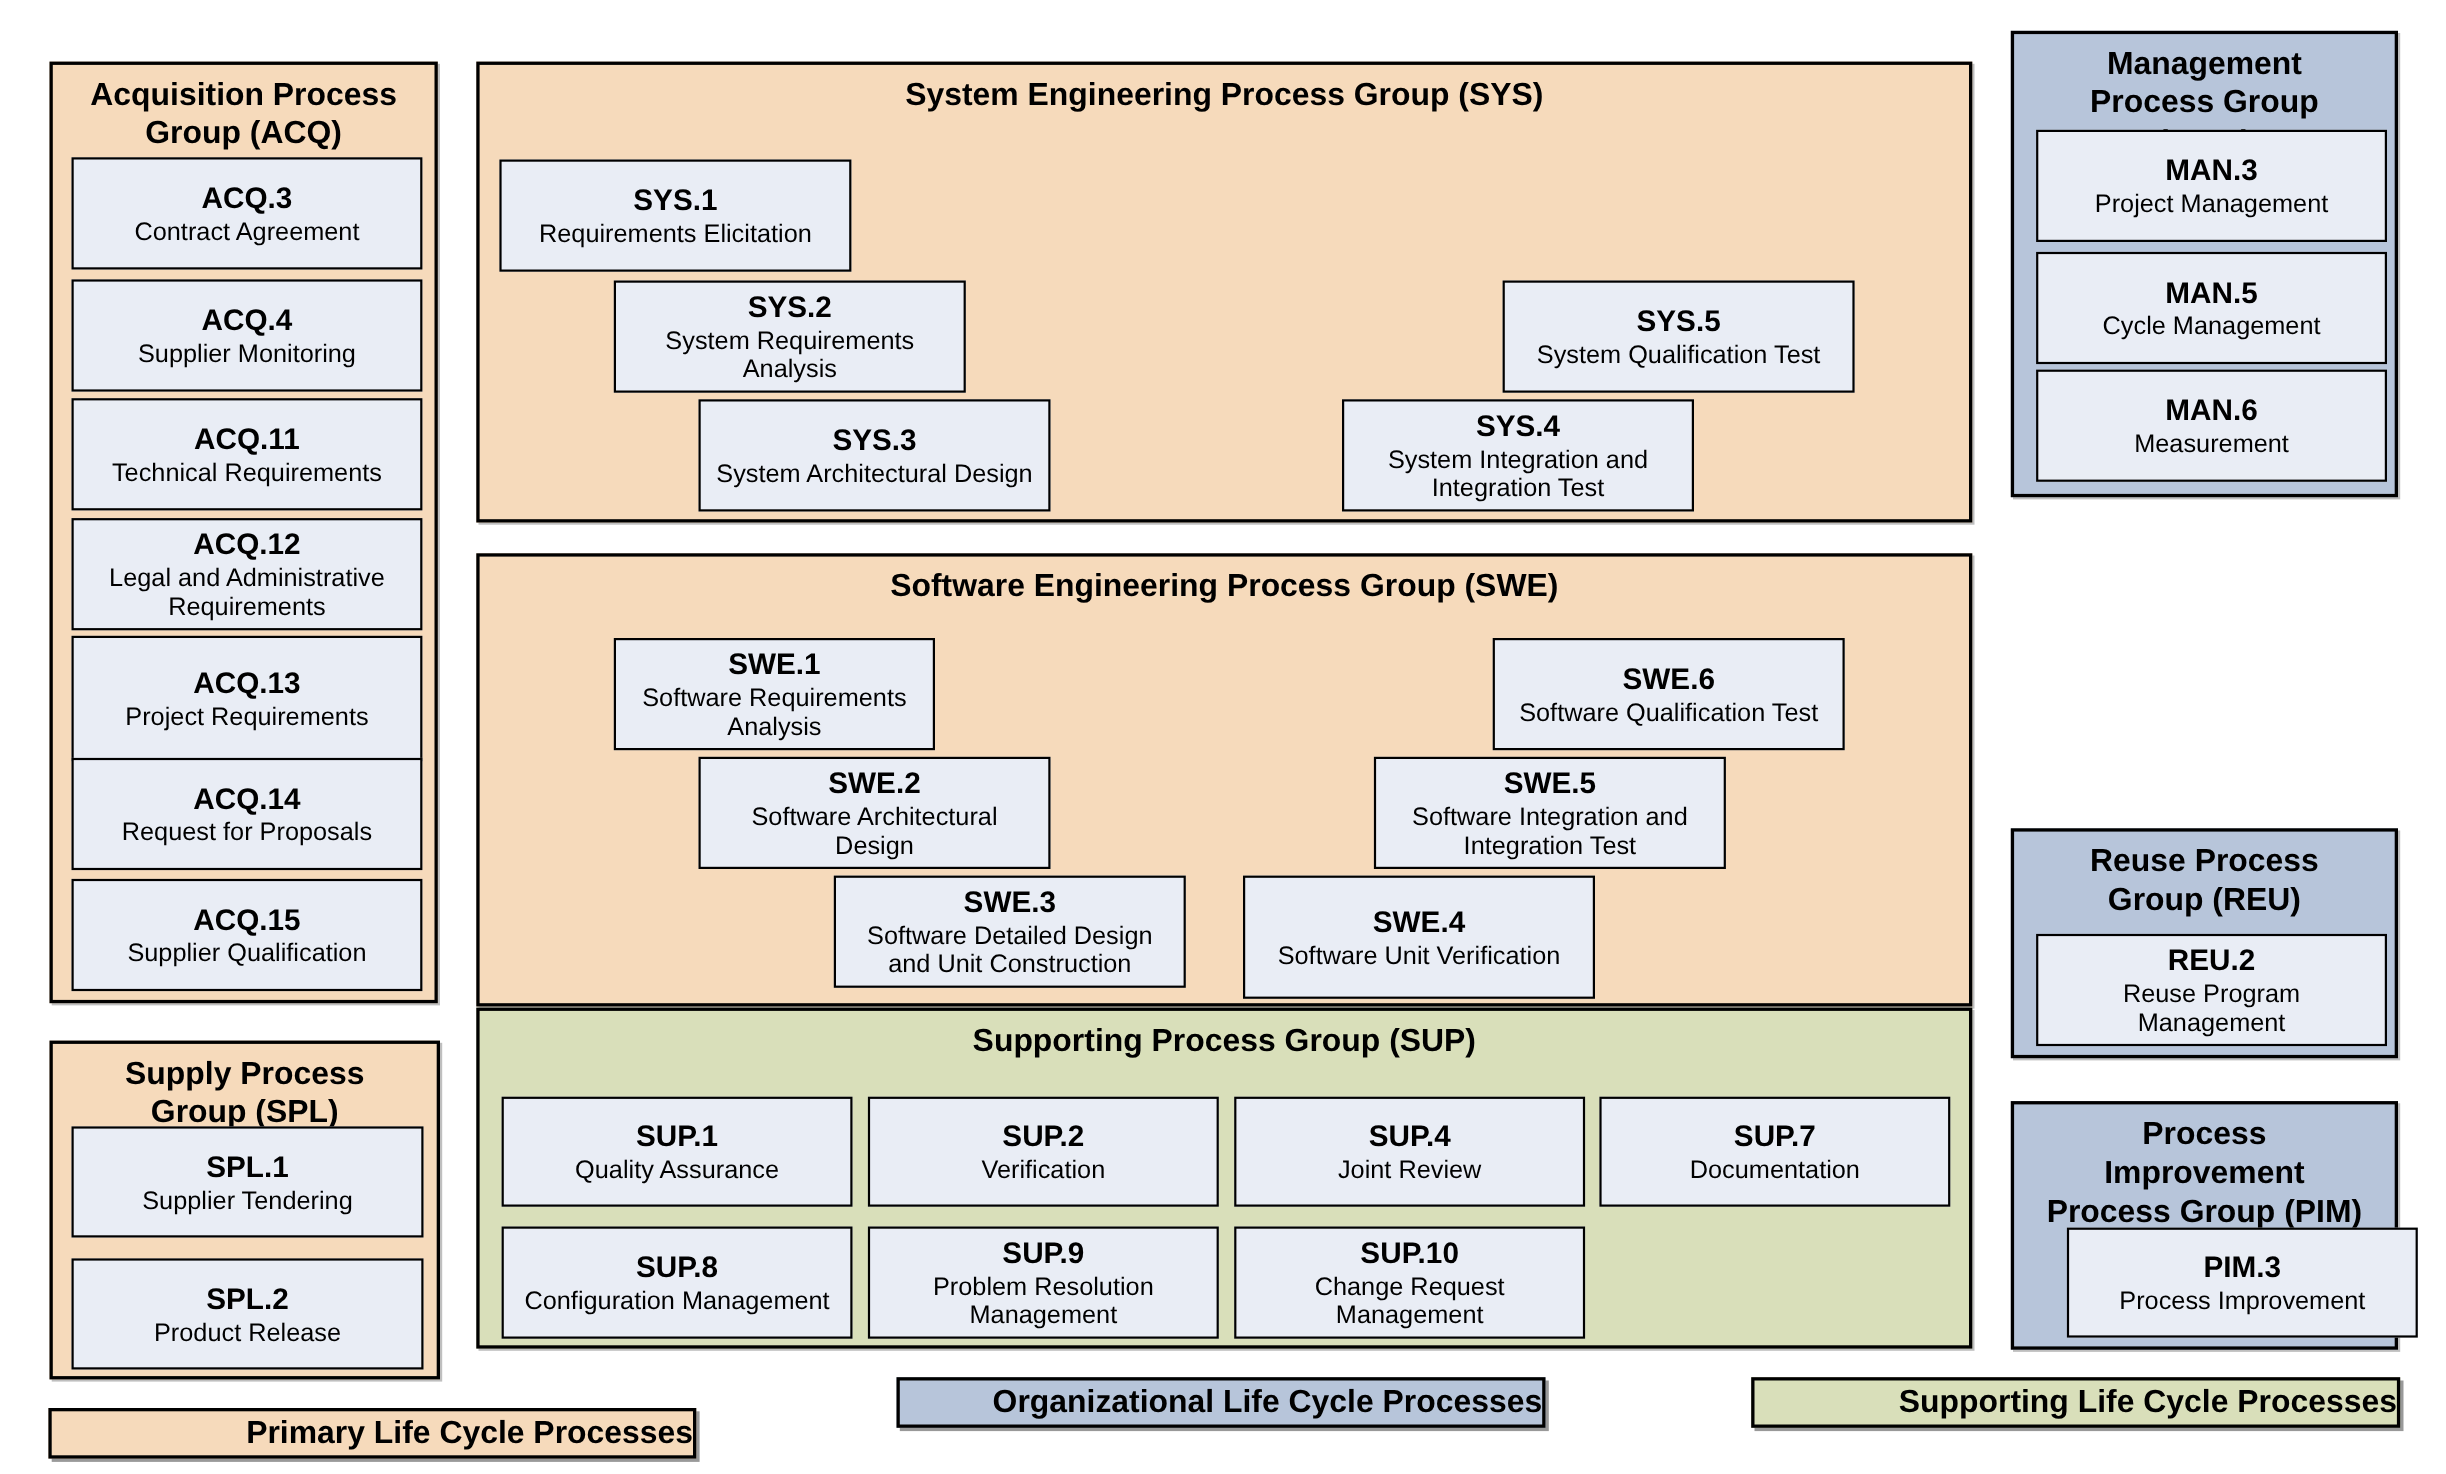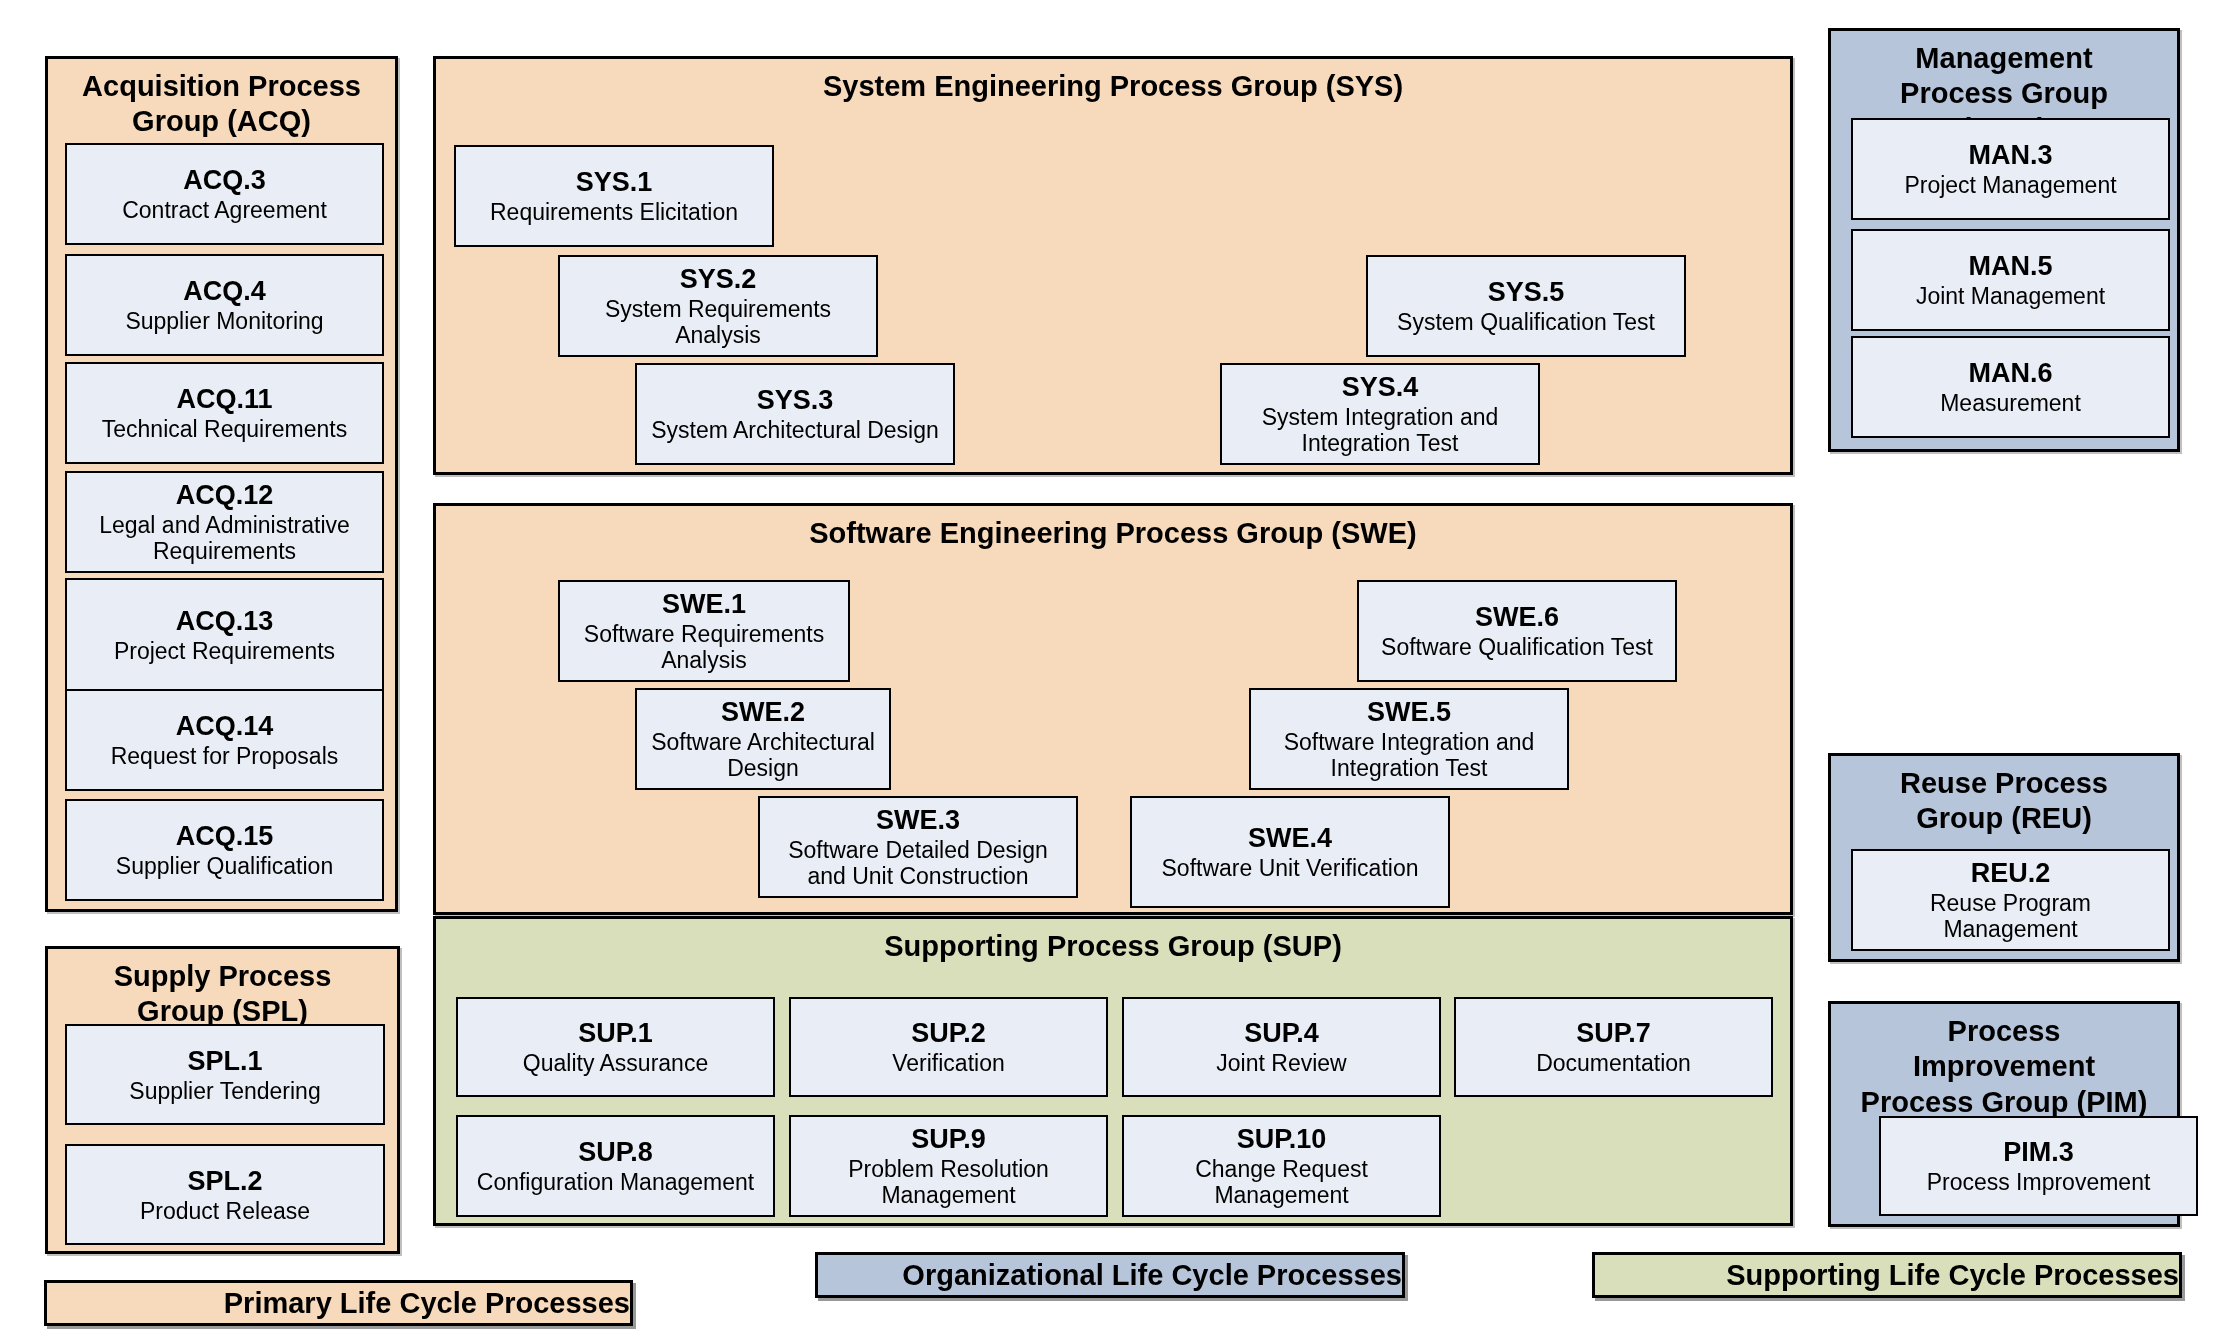--- a/index.html
+++ b/index.html
@@ -123,35 +123,35 @@
   </section>
 
   <section class="group cat-organizational" style="left:1828px;top:28px;width:352px;height:424px;">
     <h2>Management Process Group (MAN)</h2>
     <div class="pbox" style="left:20px;top:87px;width:319px;height:102px;">
       <span class="code">MAN.3</span>
       <span class="name">Project Management</span>
     </div>
     <div class="pbox" style="left:20px;top:198px;width:319px;height:102px;">
       <span class="code">MAN.5</span>
-      <span class="name">Joint Management</span>
+      <span class="name">Cycle Management</span>
     </div>
     <div class="pbox" style="left:20px;top:305px;width:319px;height:102px;">
       <span class="code">MAN.6</span>
       <span class="name">Measurement</span>
     </div>
   </section>
 
   <section class="group cat-primary" style="left:433px;top:475px;width:1360px;height:412px;">
     <h2>Software Engineering Process Group (SWE)</h2>
     <div class="pbox" style="left:122px;top:74px;width:292px;height:102px;">
       <span class="code">SWE.1</span>
       <span class="name">Software Requirements Analysis</span>
     </div>
-    <div class="pbox" style="left:199px;top:182px;width:256px;height:102px;">
+    <div class="pbox" style="left:199px;top:182px;width:320px;height:102px;">
       <span class="code">SWE.2</span>
       <span class="name">Software Architectural Design</span>
     </div>
     <div class="pbox" style="left:322px;top:290px;width:320px;height:102px;">
       <span class="code">SWE.3</span>
       <span class="name">Software Detailed Design and Unit Construction</span>
     </div>
     <div class="pbox" style="left:694px;top:290px;width:320px;height:112px;align-items:center;">
       <span class="code">SWE.4</span>
       <span class="name">Software Unit Verification</span>

